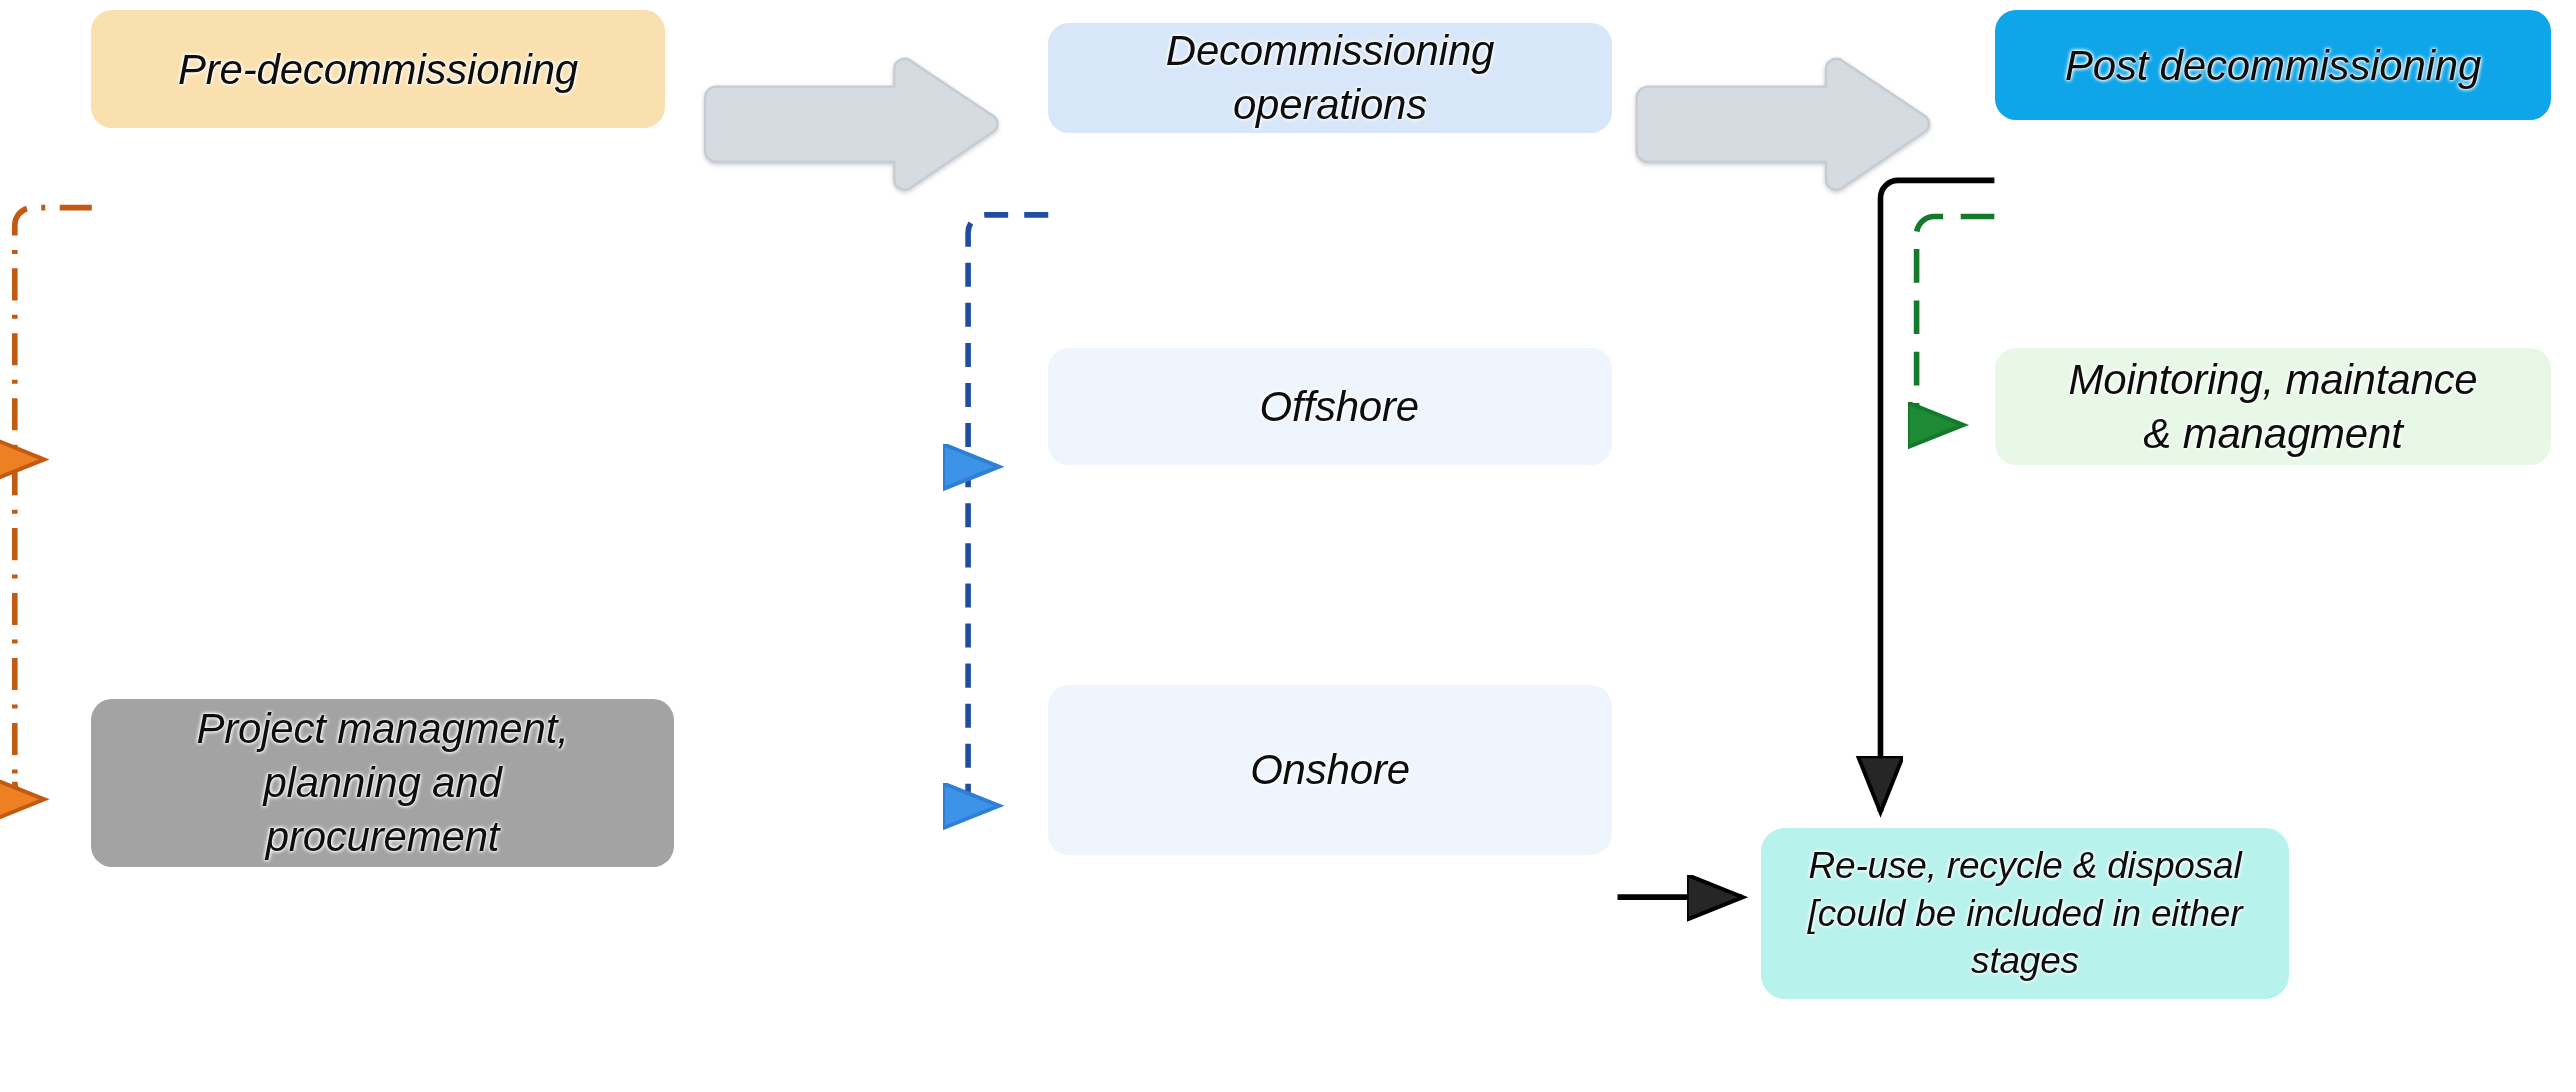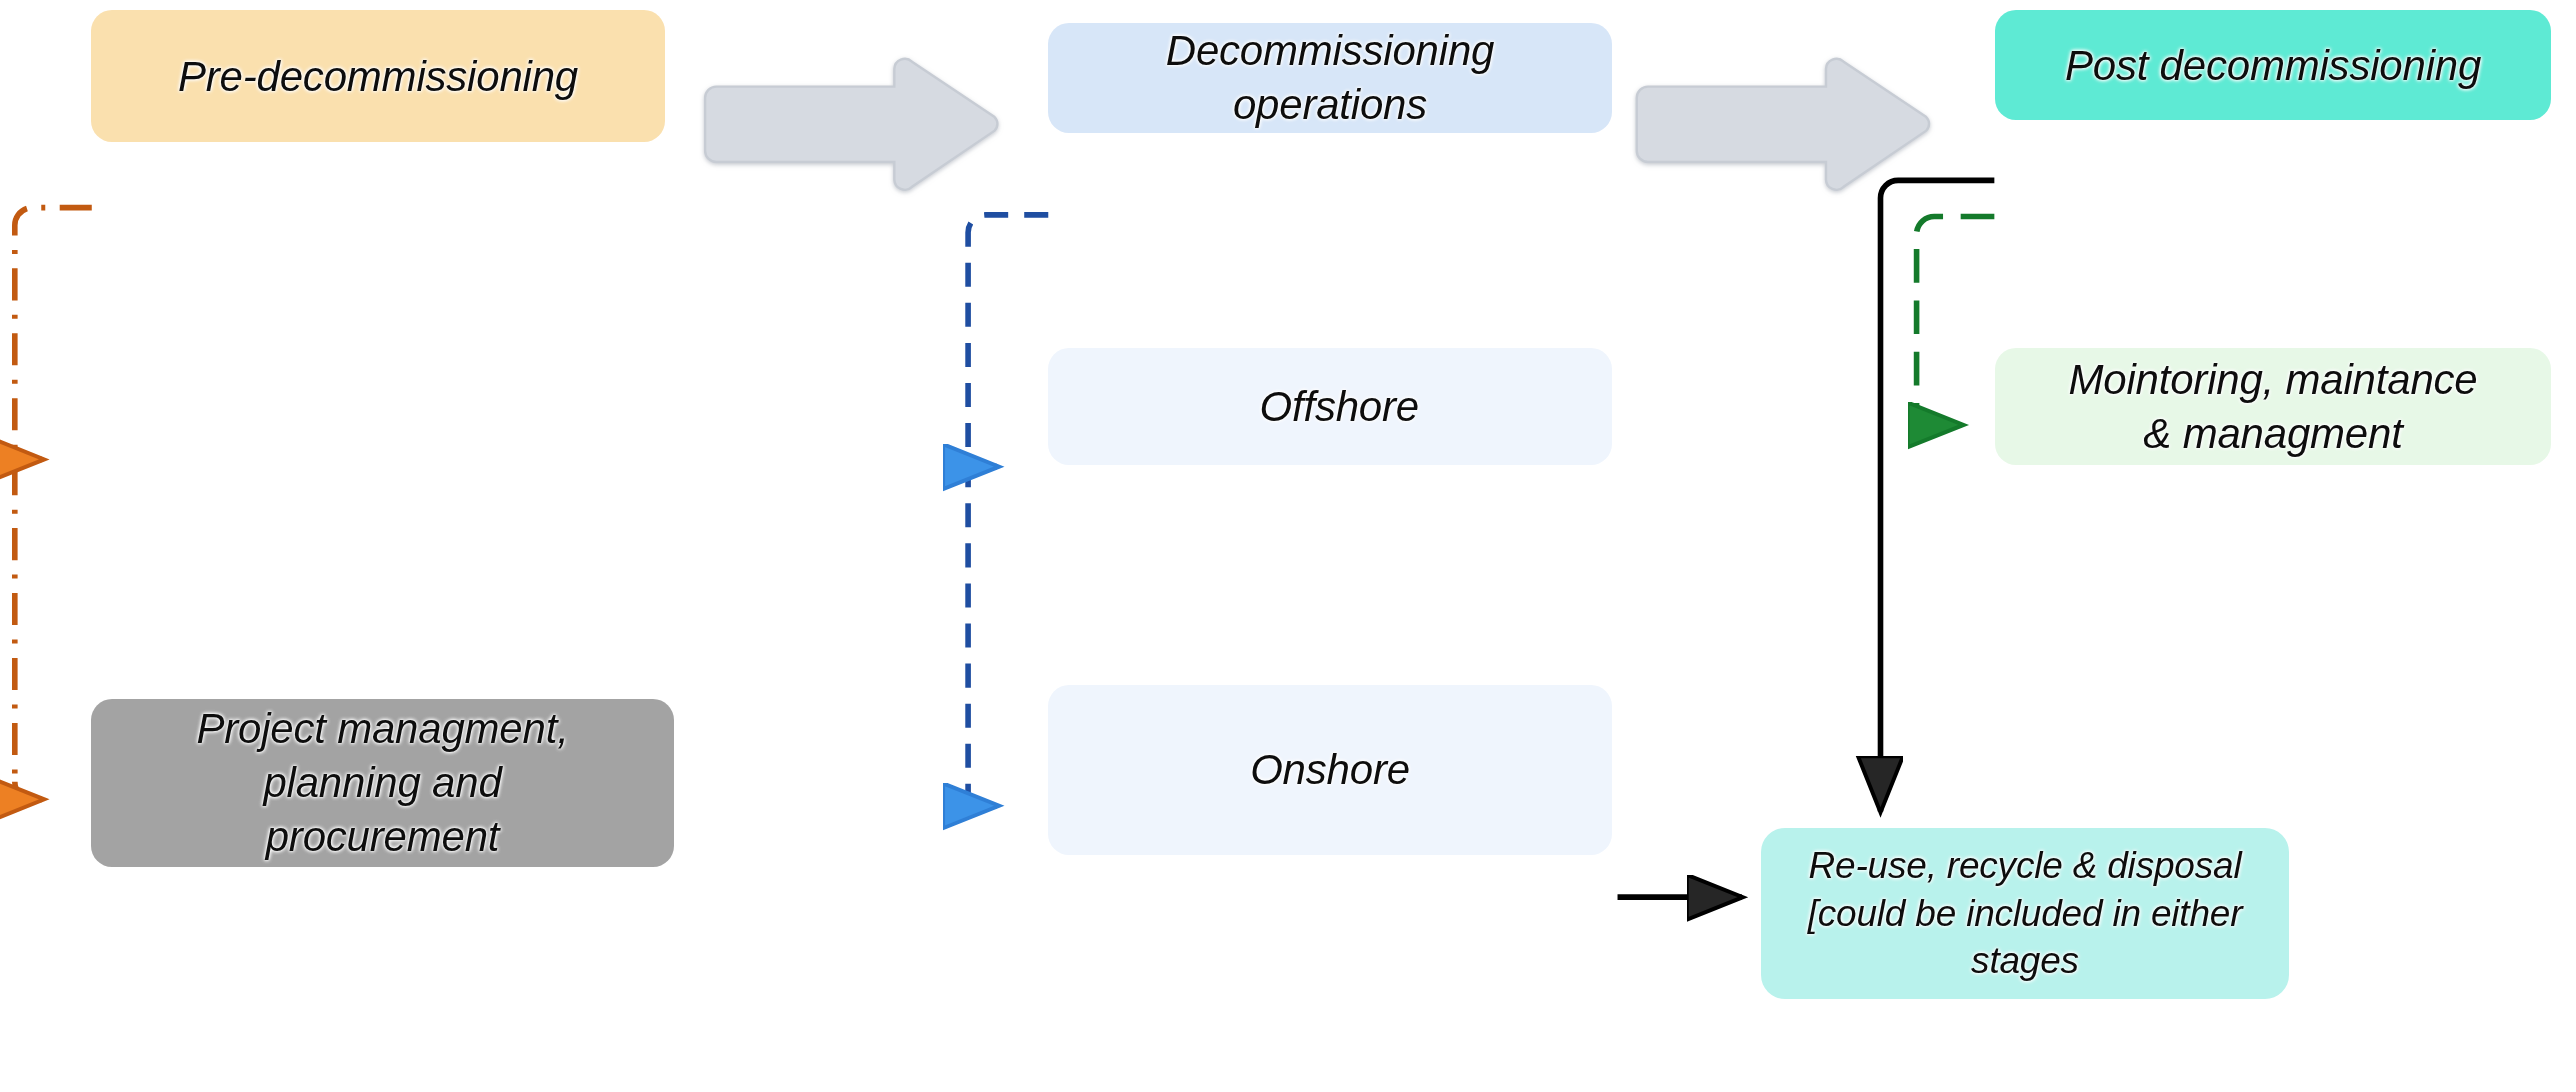--- a/index.html
+++ b/index.html
@@ -35,31 +35,31 @@
     font-weight: 400;
     color: #0d0d0d;
     line-height: 1.28;
     padding: 4.8px 17.6px;
     letter-spacing: -0.2px;
     text-shadow: 0 0 4px #ffffff, 0 0 4px #ffffff, 0 0 2.4px #ffffff;
   }
   .node span { display: block; white-space: pre-line; }
 
   
-  .n-pre      { left:91px;  top:10.4px;   width:574px;  height:132px; background:#FAE0AE; font-size:42px; }
+  .n-pre      { left:91px;  top:10.4px;   width:574px;  height:118px; background:#FAE0AE; font-size:42px; }
   .n-eia      { left:91px;  top:350px;  width:574px;  height:120px; background:#FDF3DF; font-size:42px; }
   .n-pmp      { left:91px;  top:699px;  width:583px;  height:168px; background:#a3a3a3; font-size:42px; }
 
   
   .n-ops      { left:1048px; top:11.2px;   width:564px;  height:110px; background:#D7E6F8; font-size:42px;margin-top:12px; }
   .n-offshore { left:1048px; top:348px;  width:564px;  height:117px; background:#EFF5FD; font-size:42px;padding-left:36px; }
   .n-onshore  { left:1048px; top:685px;  width:564px;  height:170px; background:#EFF5FD; font-size:42px; }
 
   
-  .n-post     { left:1995px; top:10.4px;   width:556px;  height:110px; background:#5eead4; font-size:42px; }
+  .n-post     { left:1995px; top:10.4px;   width:556px;  height:110px; background:#0ea5e9; font-size:42px; }
   .n-mmm      { left:1995px; top:348px;  width:556px;  height:117px; background:#E7F8E7; font-size:42px; }
 
   
   .n-reuse    { left:1761px; top:828px; width:528px;  height:171px; background:#B8F2EC; font-size:37px;
                 border-radius:24px; }
 </style>
 </head>
 <body>
 
 <div id="canvas">

